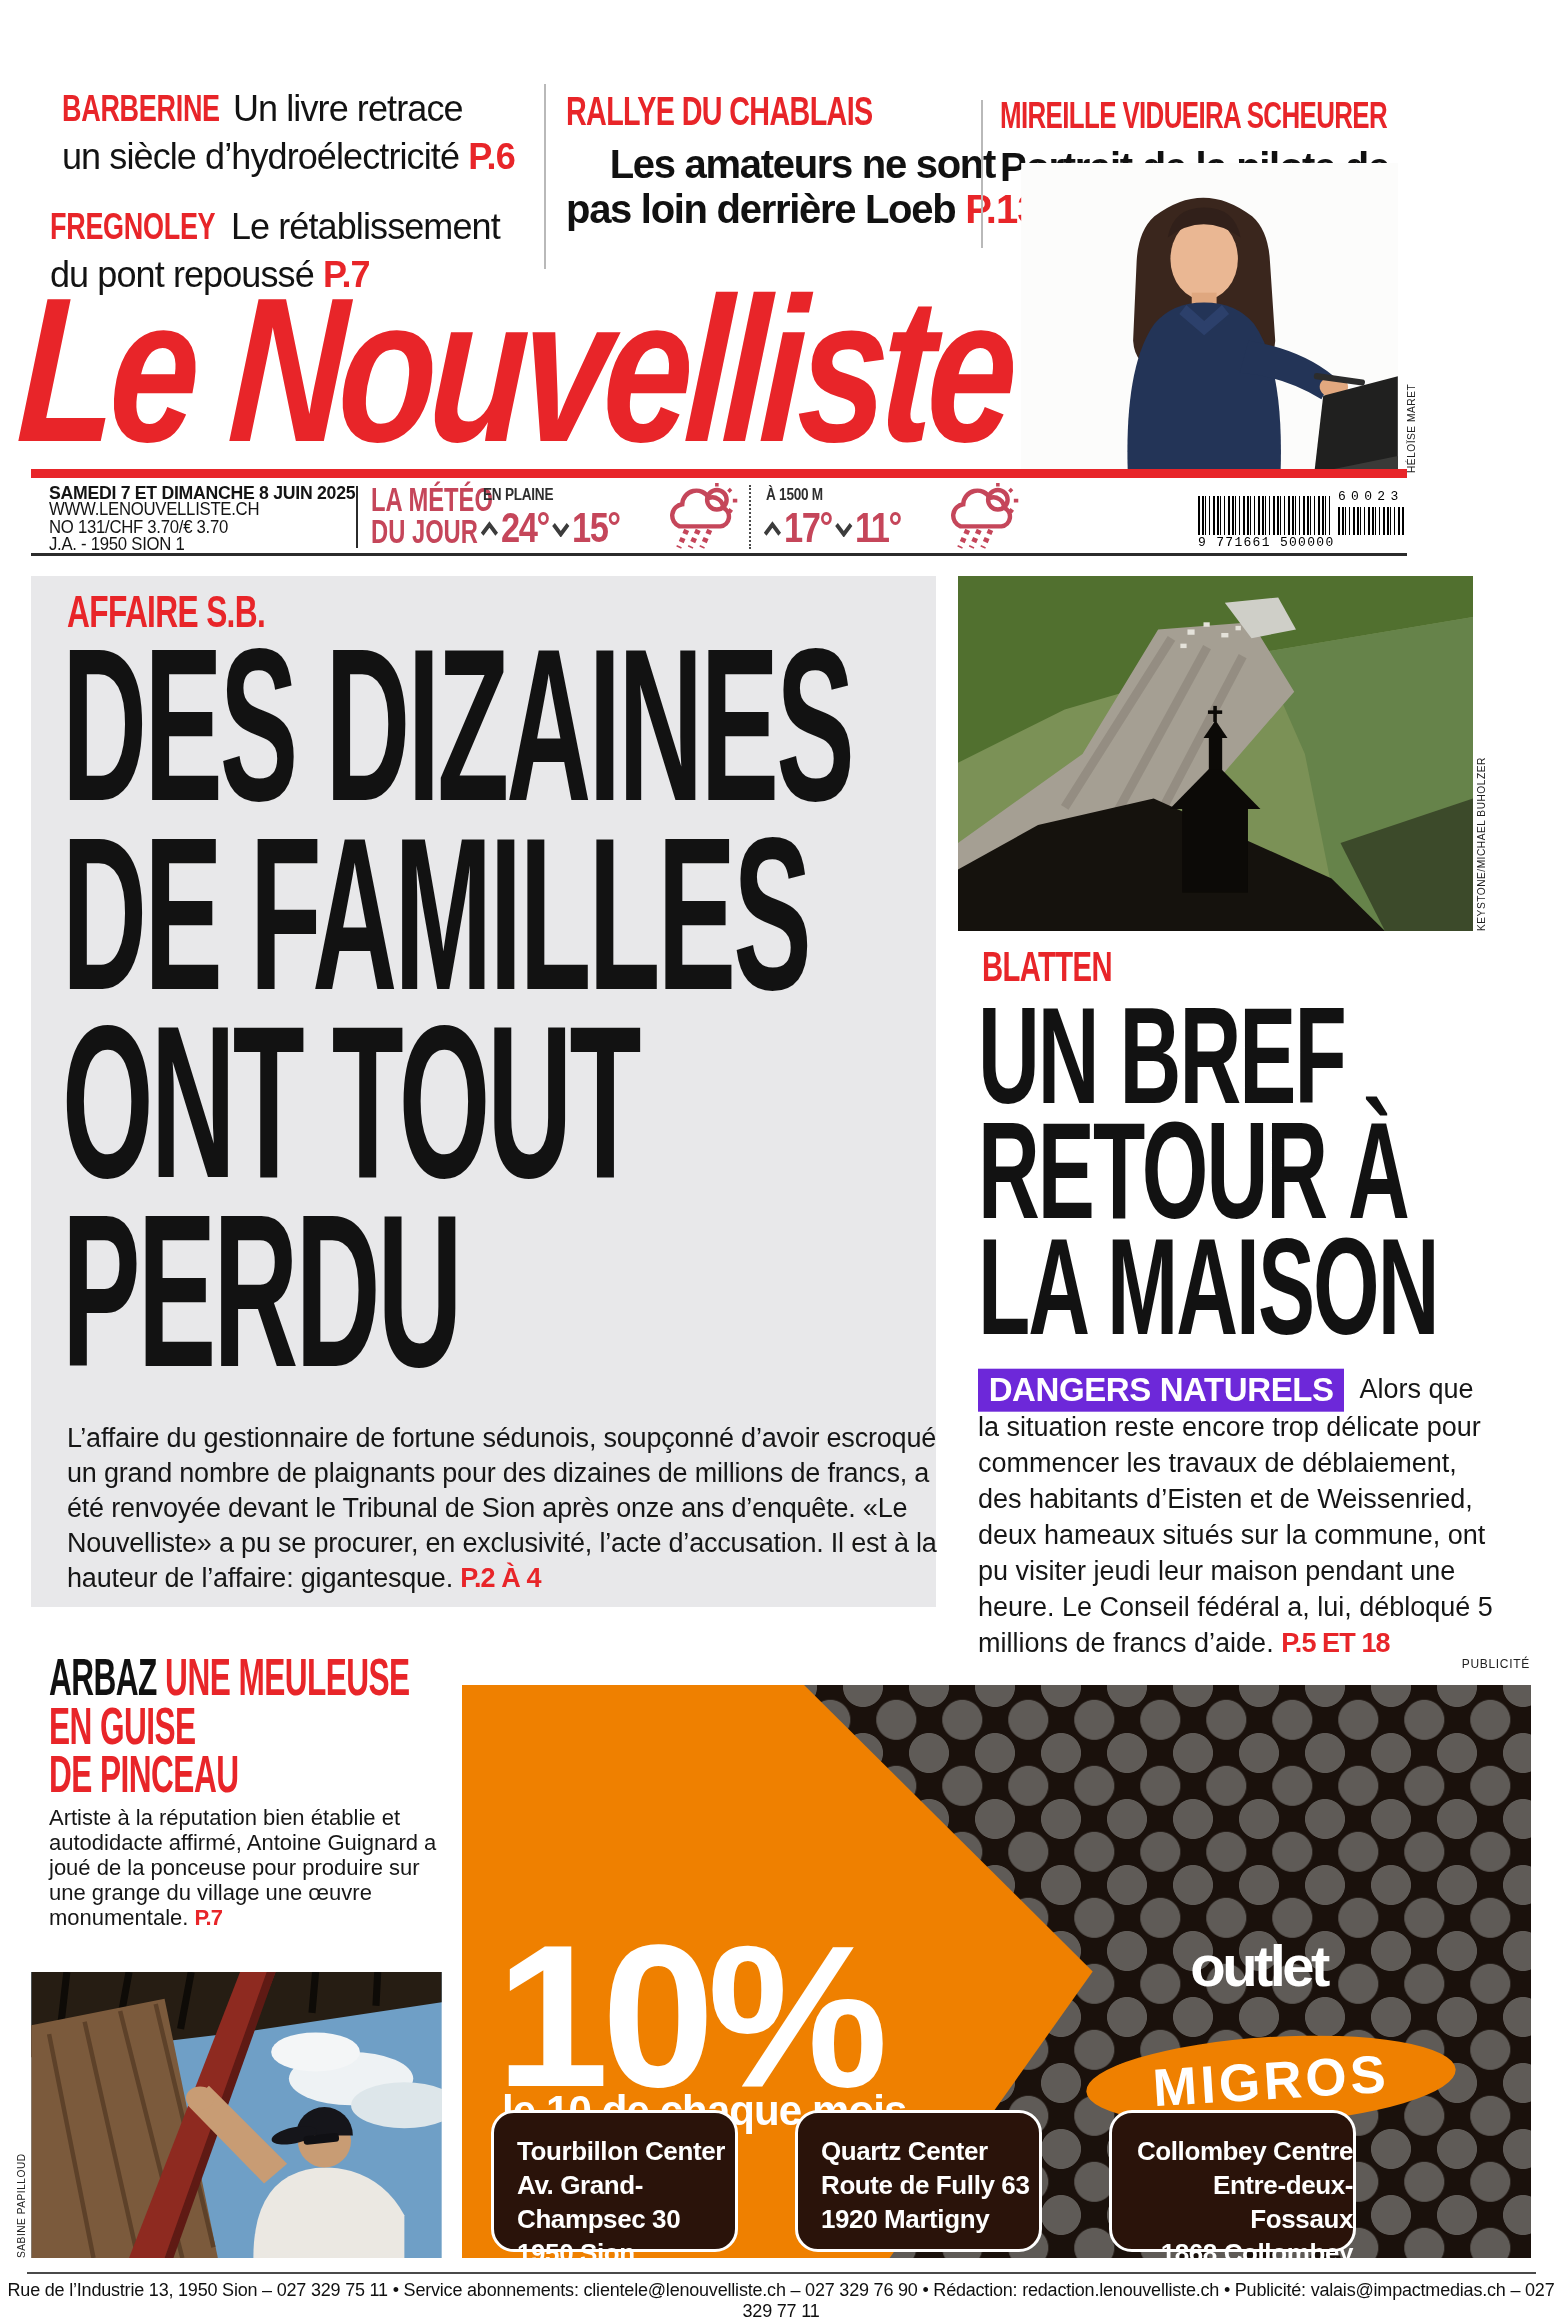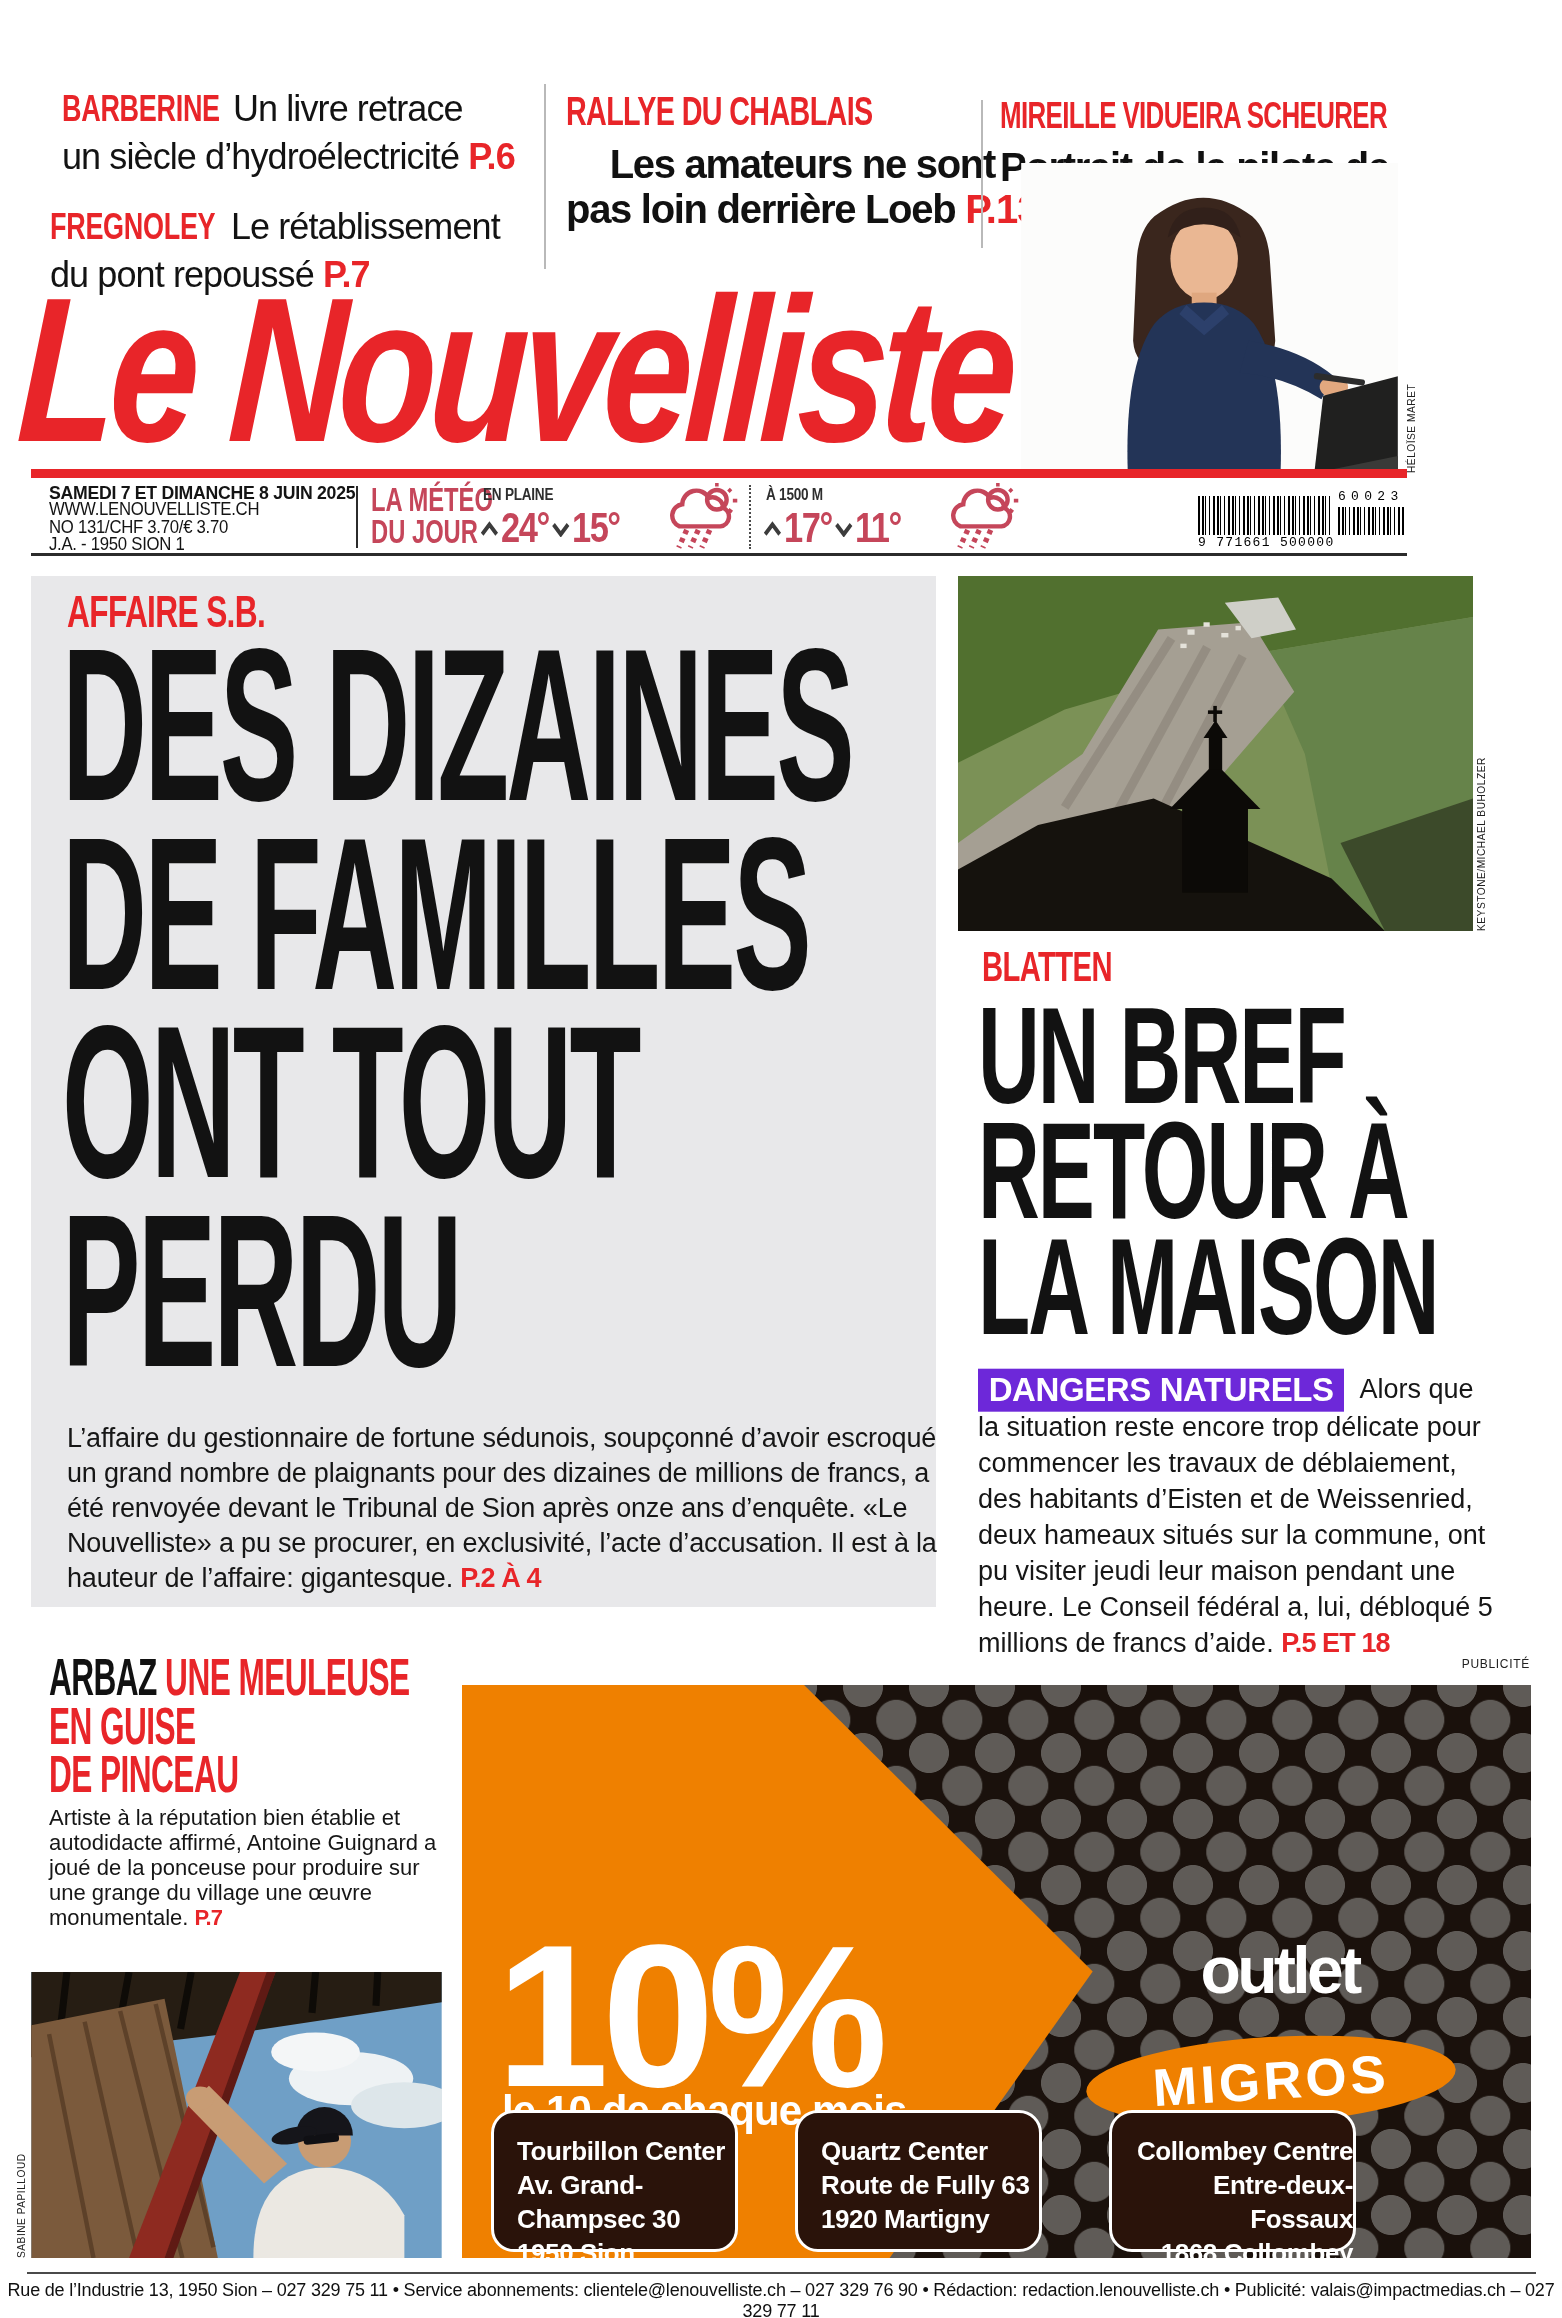--- a/index.html
+++ b/index.html
@@ -80,21 +80,21 @@
              color:#222;text-align:right;}
   .ad{position:absolute;left:462px;top:1685px;width:1069px;height:573px;background-color:#1a110c;
       background-image:radial-gradient(circle,#5f5b57 0 19.6px,transparent 20.4px),
                        radial-gradient(circle,#5f5b57 0 19.6px,transparent 20.4px);
       background-size:66px 66px;background-position:5.3px 1.8px,38px 35px;overflow:hidden;}
   .ad-orange{position:absolute;inset:0;background:#ef8000;
              clip-path:polygon(0 0,32% 0,59% 50%,40% 100%,0 100%);}
   .ad-discount{position:absolute;left:34px;top:229px;font-size:203px;font-weight:700;color:#fff;
                letter-spacing:-7.1px;line-height:1;}
   .ad-tagline{position:absolute;left:40px;top:402px;font-size:42px;font-weight:700;color:#fff;letter-spacing:-0.9px;}
-  .ad-outlet{position:absolute;left:622px;top:252px;width:391px;text-align:center;font-size:66px;
+  .ad-outlet{position:absolute;left:601px;top:252px;width:391px;text-align:center;font-size:58px;
              font-weight:700;color:#fff;letter-spacing:-3.6px;line-height:1;}
   .ad-migros{position:absolute;left:624px;top:352px;width:370px;height:87px;background:#ef8000;
              border-radius:50%;transform:rotate(-3.5deg);display:flex;align-items:center;justify-content:center;
              font-size:53px;font-weight:700;color:#fff;letter-spacing:3.6px;}
   .store{position:absolute;top:425px;width:247px;height:142px;background:#2a130a;border:3.6px solid #fff;
          border-radius:23px;color:#fff;font-weight:700;font-size:26px;line-height:34px;
          padding:21.3px 0 0 23px;box-sizing:border-box;letter-spacing:-0.4px;}
   .store span{display:block;}
 
   

